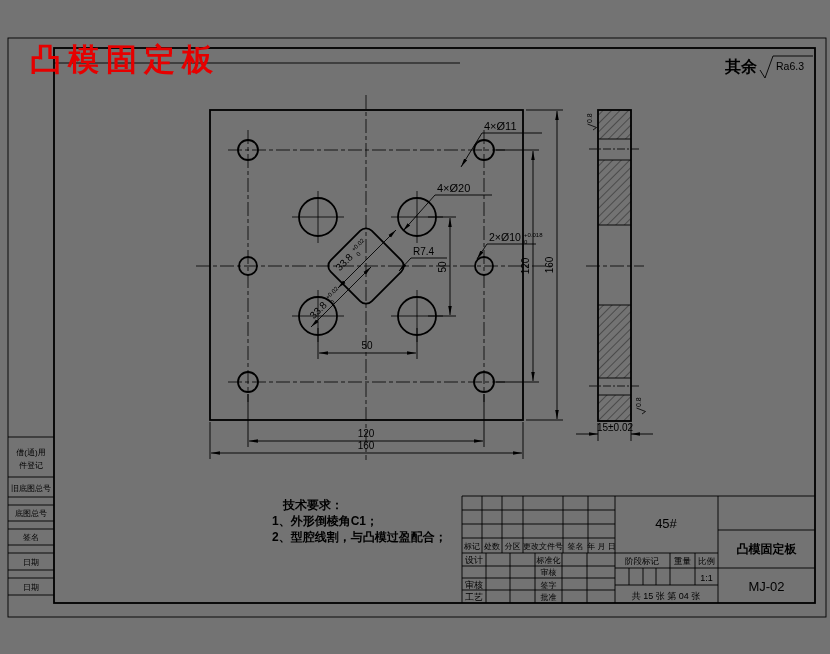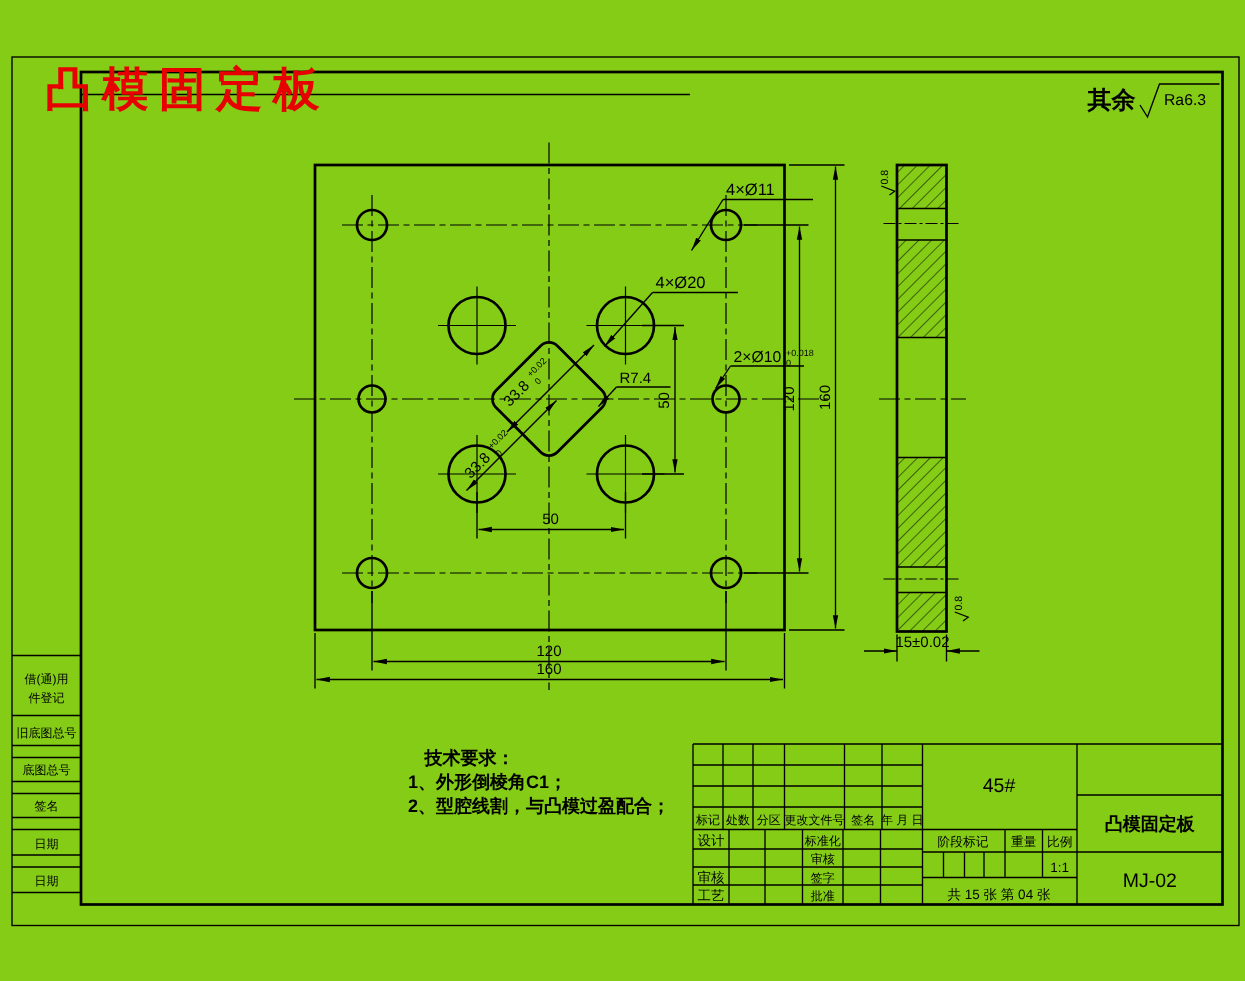--- a/index.html
+++ b/index.html
@@ -1,16 +1,16 @@
 <!DOCTYPE html>
 <html><head>
 <meta charset="utf-8">
 <style>
   html,body{margin:0;padding:0;background:#fff;}
-  .sheet{position:relative;width:830px;height:654px;background:#84cc16;overflow:hidden;}
+  .sheet{position:relative;width:830px;height:654px;background:#737373;overflow:hidden;}
   svg{display:block;}
   svg text{font-family:"Liberation Sans","DejaVu Sans",sans-serif;fill:#000;}
   .thick{stroke:#000;stroke-width:1.8;fill:none;}
   .thin{stroke:#000;stroke-width:0.9;fill:none;}
   .hair{stroke:#000;stroke-width:0.8;fill:none;}
   .cl{stroke:#000;stroke-width:0.8;fill:none;stroke-dasharray:14 3 4 3;}
   .cl2{stroke:#000;stroke-width:0.8;fill:none;stroke-dasharray:8 2 2 2;}
   .dim{stroke:#000;stroke-width:0.9;fill:none;}
   .red{fill:#e60000;font-weight:bold;}
   .cn{font-weight:600;}

